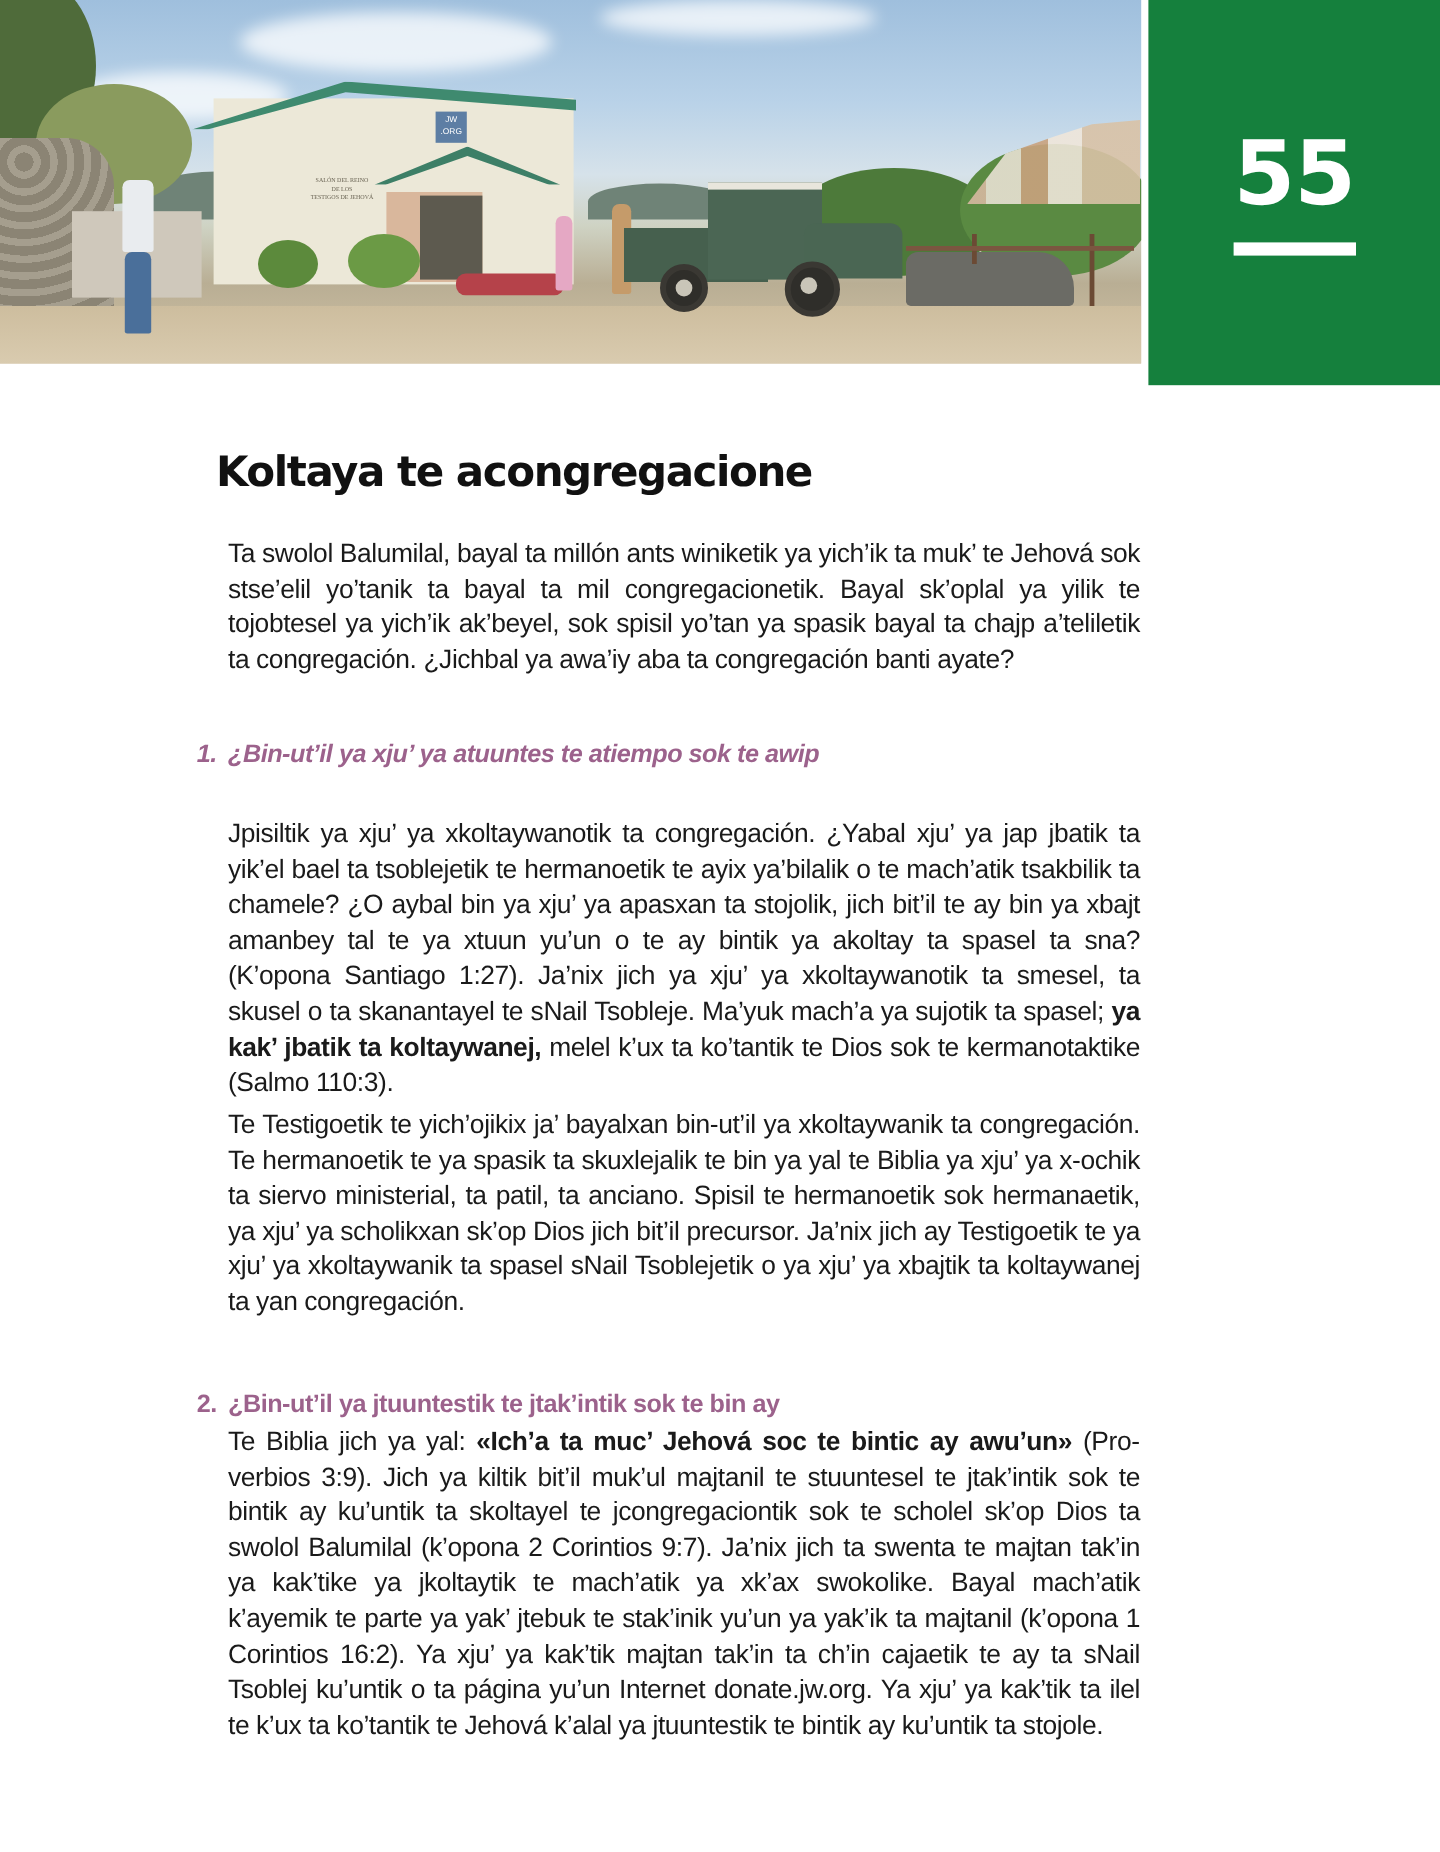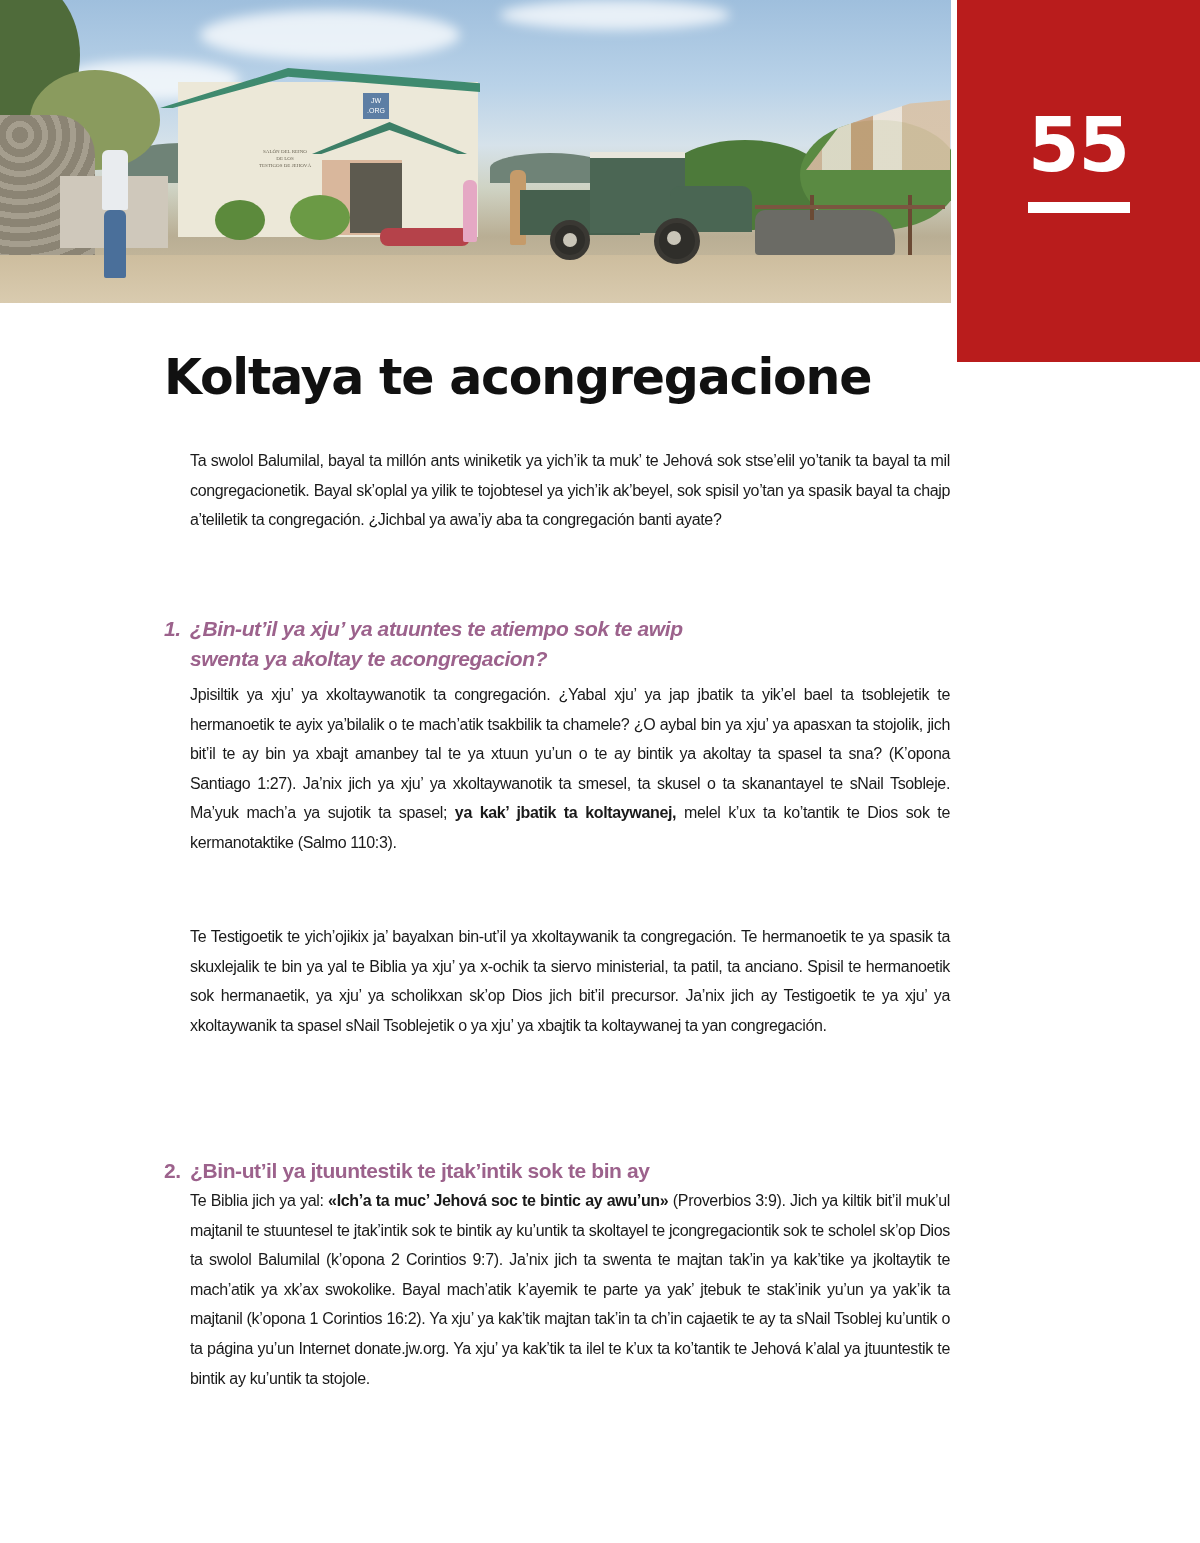--- a/index.html
+++ b/index.html
@@ -49,37 +49,37 @@
   .hero .fence-post { position: absolute; width: 4px; background: #6b4a34; }
   .hero .fence-rail { position: absolute; height: 4px; background: #7b5640; }
   .hero .houses { position: absolute; left: 790px; top: 100px; width: 160px; height: 70px;
     background: linear-gradient(90deg, #d6b8a0 0 20%, #e8e1d3 20% 38%, #c9a27e 38% 52%, #efe6da 52% 70%, #d9c2a6 70% 100%);
     clip-path: polygon(10% 100%, 30% 40%, 55% 20%, 75% 5%, 100% 0, 100% 100%); opacity: .9; }
   .hero .person { position: absolute; border-radius: 6px 6px 2px 2px; }
   .hero .ground-shadow { position: absolute; left: 0; top: 255px; width: 951px; height: 48px; background: linear-gradient(180deg, #cdbd9e, #d9cbaf); }
 
   
   .chapter-panel {
-    position: absolute; left: 957px; top: 0; width: 243px; height: 362px; background: #b91c1c;
+    position: absolute; left: 957px; top: 0; width: 243px; height: 321px; background: #15803d;
   }
   .chapter-number {
     position: absolute; left: 0; right: 0; top: 100px; text-align: center;
     color: #ffffff; font-family: "DejaVu Sans", sans-serif; font-weight: bold; font-size: 74px; line-height: 90px; letter-spacing: -1px;
   }
   .chapter-underline { position: absolute; left: 71px; top: 202px; width: 102px; height: 11px; background: #ffffff; }
 
   
   .page-title {
-    position: absolute; left: 164px; top: 348px; margin: 0;
-    font-family: "DejaVu Sans", sans-serif; font-weight: bold; font-size: 49px; line-height: 60px;
+    position: absolute; left: 164px; top: 348px; margin: 16px;
+    font-family: "DejaVu Sans", sans-serif; font-weight: bold; font-size: 35px; line-height: 60px;
     color: #111111; letter-spacing: -1.2px;
   }
   .para {
     position: absolute; left: 190px; width: 760px; margin: 0;
-    font-family: "Liberation Sans", sans-serif; font-size: 16px; line-height: 29.6px; color: #1a1a1a;
+    font-family: "Liberation Sans", sans-serif; font-size: 22px; line-height: 29.6px; color: #1a1a1a;
     text-align: justify; hyphens: manual; letter-spacing: -0.35px;
   }
   .para b { font-weight: bold; }
   .question {
     position: absolute; left: 164px; width: 760px; margin: 0;
     font-family: "Liberation Sans", sans-serif; font-weight: bold; font-size: 21px; line-height: 30px;
     color: #9c628c; letter-spacing: -0.4px;
   }
   .question .num { display: inline-block; width: 26px; }
   .question .q-line2 { display: block; padding-left: 26px; }
@@ -137,21 +137,20 @@
   <div class="chapter-number">55</div>
   <div class="chapter-underline"></div>
 </div>
 
 <h1 class="page-title">Koltaya te acongregacione</h1>
 
 <p class="para" style="top:446px;">Ta swolol Balumilal, bayal ta millón ants winiketik ya yich’ik ta muk’ te Je­hová sok stse’elil yo’tanik ta bayal ta mil congregacionetik. Bayal sk’oplal ya yilik te tojobtesel ya yich’ik ak’beyel, sok spisil yo’tan ya spasik bayal ta chajp a’teliletik ta congregación. ¿Jichbal ya awa’iy aba ta congregación banti ayate?</p>
 
 <div class="question" style="top:614px;font-style:italic;">
   <span class="num">1.</span><span>¿Bin-ut’il ya xju’ ya atuuntes te atiempo sok te awip</span>
-  <span class="q-line2">swenta ya akoltay te acongregacion?</span>
 </div>
 
 <p class="para" style="top:680px;"><span>Jpisiltik ya xju’ ya xkoltaywanotik ta congregación. ¿Yabal xju’ ya jap jbatik ta yik’el bael ta tsoblejetik te hermanoetik te ayix ya’bilalik o te mach’atik tsakbilik ta chamele? ¿O aybal bin ya xju’ ya apasxan ta stojolik, jich bit’il te ay bin ya xbajt amanbey tal te ya xtuun yu’un o te ay bintik ya akoltay ta spasel ta sna? (K’opona Santiago 1:27). Ja’nix jich ya xju’ ya xkoltaywanotik ta smesel, ta skusel o ta skanantayel te sNail Tsobleje. Ma’yuk mach’a ya sujotik ta spasel; </span><b>ya kak’ jbatik ta koltaywanej,</b><span> melel k’ux ta ko’tantik te Dios sok te kermanotaktike (Salmo 110:3).</span></p>
 
 <p class="para" style="top:922px;">Te Testigoetik te yich’ojikix ja’ bayalxan bin-ut’il ya xkoltaywanik ta congre­gación. Te hermanoetik te ya spasik ta skuxlejalik te bin ya yal te Biblia ya xju’ ya x-ochik ta siervo ministerial, ta patil, ta anciano. Spisil te hermano­etik sok hermanaetik, ya xju’ ya scholikxan sk’op Dios jich bit’il precursor. Ja’nix jich ay Testigoetik te ya xju’ ya xkoltaywanik ta spasel sNail Tso­blejetik o ya xju’ ya xbajtik ta koltaywanej ta yan congregación.</p>
 
 <div class="question" style="top:1156px;">
   <span class="num">2.</span><span>¿Bin-ut’il ya jtuuntestik te jtak’intik sok te bin ay</span>
 </div>
 

